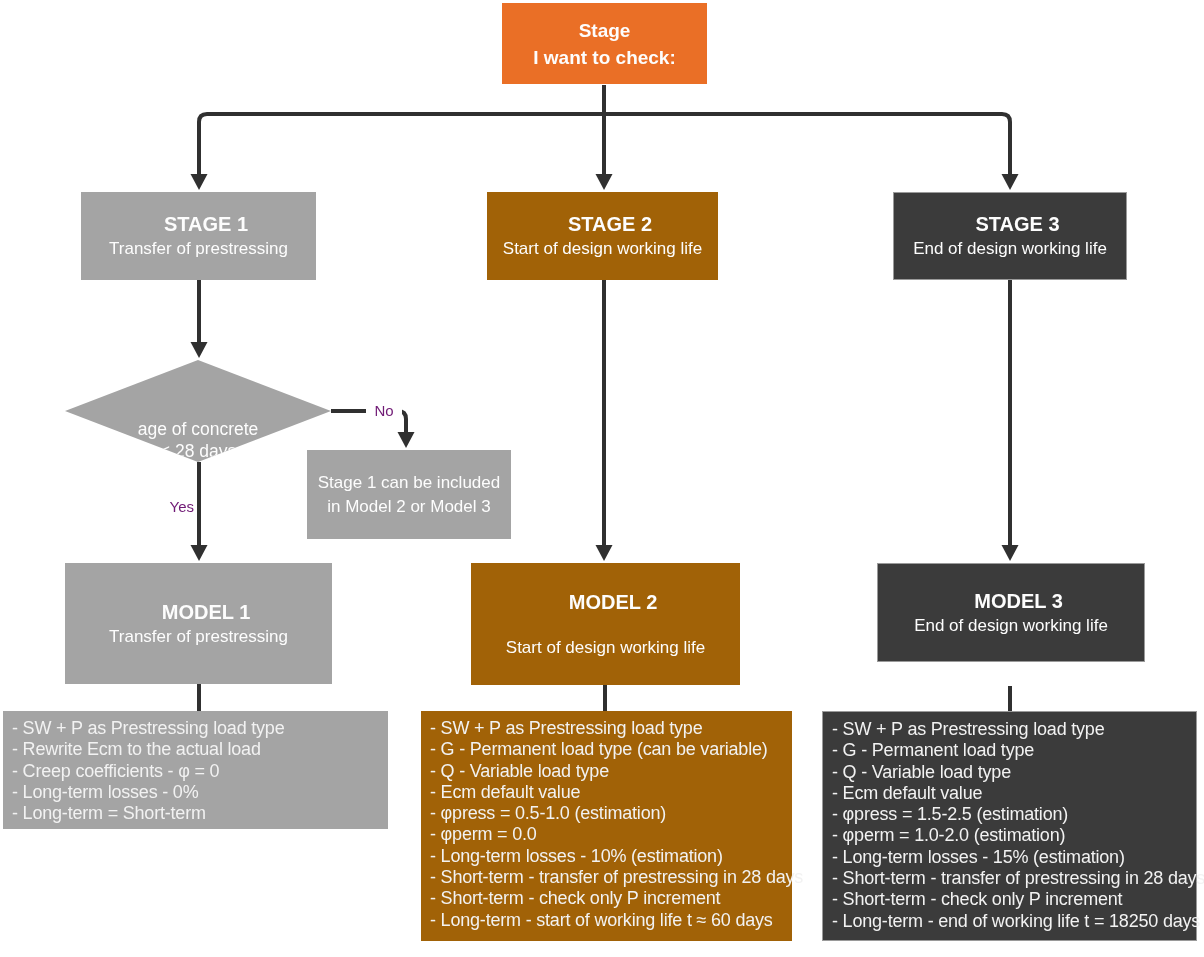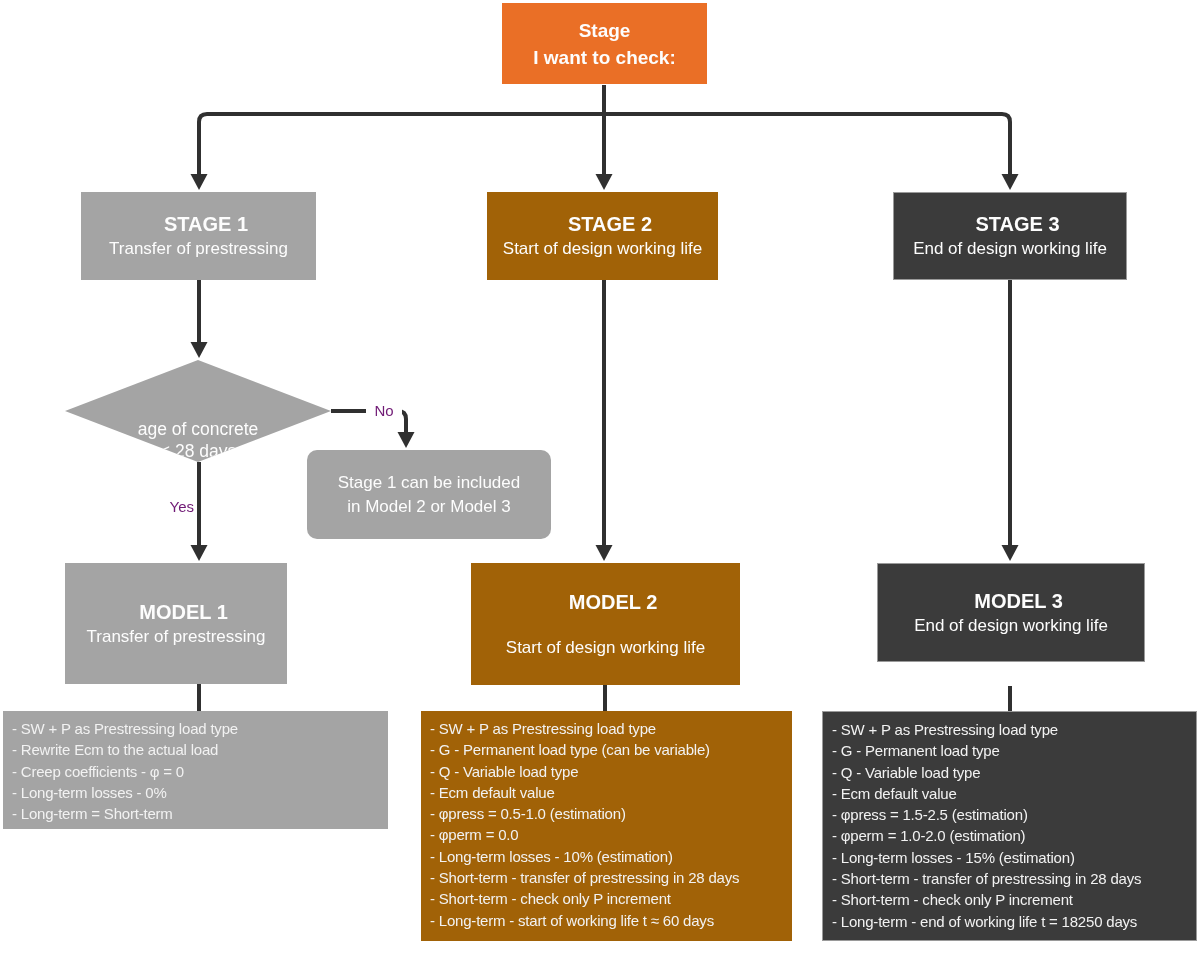--- a/index.html
+++ b/index.html
@@ -56,31 +56,31 @@
 
   .edge-label {
     position: absolute;
     font-size: 15px;
     color: #701a75;
     line-height: 18px;
   }
   #yes-label { left: 158px; top: 498px; width: 36px; text-align: right; }
   #no-label  { left: 366px; top: 402px; width: 36px; text-align: center; background: #ffffff; }
 
-  .note-box { left: 307px; top: 450px; width: 244px; height: 89px; border-radius: 10px; }
+  .note-box { left: 307px; top: 450px; width: 204px; height: 89px; }
   .note-line { font-size: 17px; line-height: 24px; white-space: nowrap; }
 
-  #model1 { left: 65px;  top: 563px; width: 222px; height: 121px; }
+  #model1 { left: 65px;  top: 563px; width: 267px; height: 121px; }
   #model2 { left: 471px; top: 563px; width: 269px; height: 122px; gap: 21px; }
   #model3 { left: 877px; top: 563px; width: 268px; height: 99px; text-align: center; }
 
   .details {
     position: absolute;
     color: #f2f2f2;
-    font-size: 15px;
+    font-size: 18px;
     letter-spacing: -0.2px;
     line-height: 21.3px;
     padding: 7px 4px 0 9px;
     box-sizing: border-box;
     text-align: left;
   }
   #details1 { left: 3px;   top: 711px; width: 385px; height: 118px; }
   #details2 { left: 421px; top: 711px; width: 371px; height: 230px; }
   #details3 { left: 822px; top: 711px; width: 375px; height: 230px; }
   .detail-line { white-space: nowrap; }

